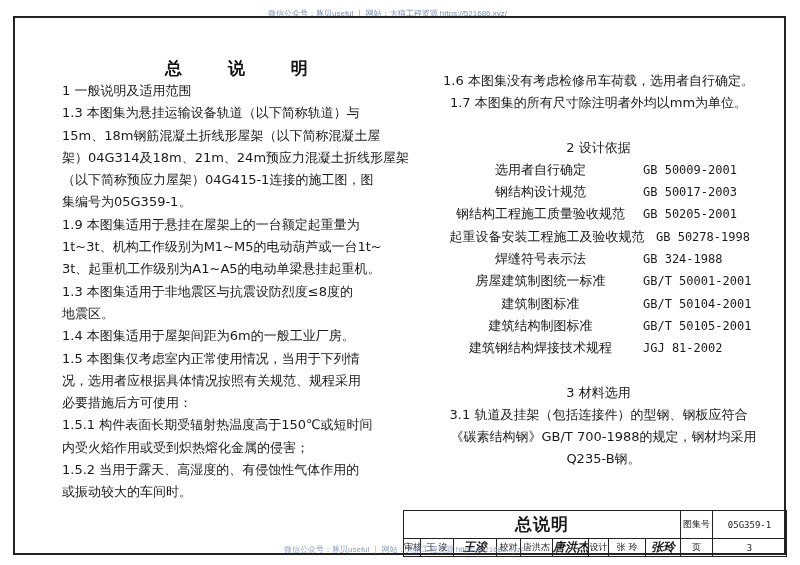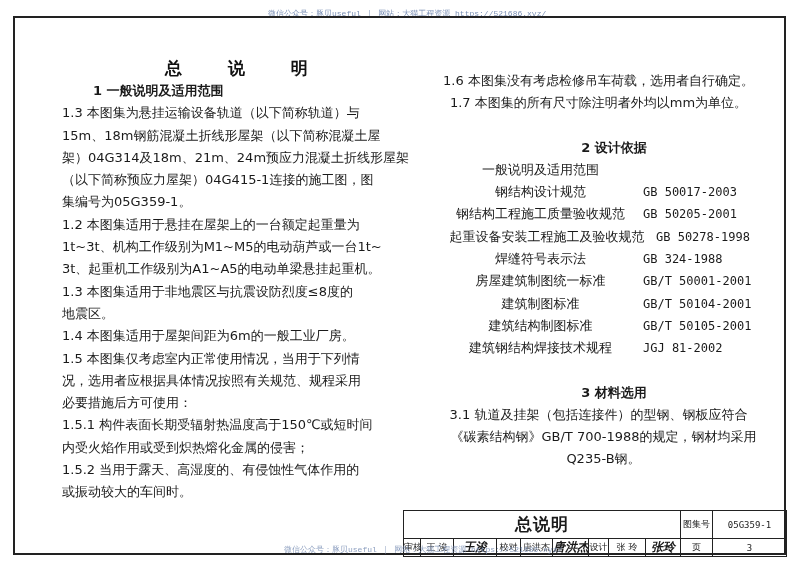--- a/index.html
+++ b/index.html
@@ -3,35 +3,35 @@
 <meta charset="utf-8">
 <style>
   html, body { margin: 0; padding: 0; }
   body {
     width: 800px; height: 565px; position: relative; overflow: hidden;
     background: #ffffff; color: #1a1a1a;
     font-family: "DejaVu Sans", "Liberation Sans", sans-serif;
   }
   .watermark {
     position: absolute; font-size: 8px; color: #7a8fb5; white-space: nowrap;
-    font-family: Liberation Mono, monospace;
+    font-family: Liberation Sans, sans-serif;
   }
   .frame {
     position: absolute; left: 13px; top: 16px; width: 773px; height: 539px;
     border: 2px solid #222; box-sizing: border-box;
   }
   .title {
     position: absolute; left: 165px; top: 57px; font-size: 17px; font-weight: bold;
     letter-spacing: 20px; color: #111;
   }
   .col { position: absolute; font-size: 13px; line-height: 22.3px; }
   .col-left { left: 62px; top: 80px; width: 335px; }
   .col-right { left: 426px; top: 70px; width: 345px; text-align: center; }
   .line { white-space: nowrap; height: 22.3px; }
-  .sec { font-weight: bold; margin-left: 31px; }
+  .sec { font-weight: normal; }
   .std-row { display: flex; white-space: nowrap; height: 22.3px; }
   .std-name { width: 205px; padding-left: 12px; }
   .std-code { font-family: "DejaVu Sans Mono", "Liberation Mono", monospace; font-size: 12px; }
   .gap { height: 22px; }
   .sig { font-family: "DejaVu Serif", serif; font-style: italic; font-weight: bold; font-size: 12px; }
   table.tb {
     position: absolute; left: 403px; top: 510px; width: 383px; height: 45px;
     border-collapse: collapse; table-layout: fixed; font-size: 9px;
   }
   table.tb td {
@@ -50,42 +50,43 @@
 
 <div class="title">总 说 明</div>
 
 <div class="col col-left">
   <div class="line sec">1 一般说明及适用范围</div>
   <div class="line">1.3  本图集为悬挂运输设备轨道（以下简称轨道）与</div>
   <div class="line">15m、18m钢筋混凝土折线形屋架（以下简称混凝土屋</div>
   <div class="line">架）04G314及18m、21m、24m预应力混凝土折线形屋架</div>
   <div class="line">（以下简称预应力屋架）04G415-1连接的施工图，图</div>
   <div class="line">集编号为05G359-1。</div>
-  <div class="line">1.2  本图集适用于悬挂在屋架上的一台额定起重量为</div>
+  <div class="line">1.9  本图集适用于悬挂在屋架上的一台额定起重量为</div>
   <div class="line">1t~3t、机构工作级别为M1~M5的电动葫芦或一台1t~</div>
   <div class="line">3t、起重机工作级别为A1~A5的电动单梁悬挂起重机。</div>
   <div class="line">1.3  本图集适用于非地震区与抗震设防烈度≤8度的</div>
   <div class="line">地震区。</div>
   <div class="line">1.4  本图集适用于屋架间距为6m的一般工业厂房。</div>
   <div class="line">1.5  本图集仅考虑室内正常使用情况，当用于下列情</div>
   <div class="line">况，选用者应根据具体情况按照有关规范、规程采用</div>
   <div class="line">必要措施后方可使用：</div>
   <div class="line">1.5.1 构件表面长期受辐射热温度高于150℃或短时间</div>
   <div class="line">内受火焰作用或受到炽热熔化金属的侵害；</div>
   <div class="line">1.5.2 当用于露天、高湿度的、有侵蚀性气体作用的</div>
   <div class="line">或振动较大的车间时。</div>
 </div>
 
 <div class="col col-right">
   <div class="line">1.6  本图集没有考虑检修吊车荷载，选用者自行确定。</div>
   <div class="line">1.7  本图集的所有尺寸除注明者外均以mm为单位。</div>
   <div class="gap"></div>
   <div class="line sec">2 设计依据</div>
   <div class="std-row">
-    <span class="std-name">一般说明及适用范围</span>
+    <span class="std-name">选用者自行确定</span>
+    <span class="std-code">GB 50009-2001</span>
   </div>
   <div class="std-row">
     <span class="std-name">钢结构设计规范</span>
     <span class="std-code">GB 50017-2003</span>
   </div>
   <div class="std-row">
     <span class="std-name">钢结构工程施工质量验收规范</span>
     <span class="std-code">GB 50205-2001</span>
   </div>
   <div class="std-row">

